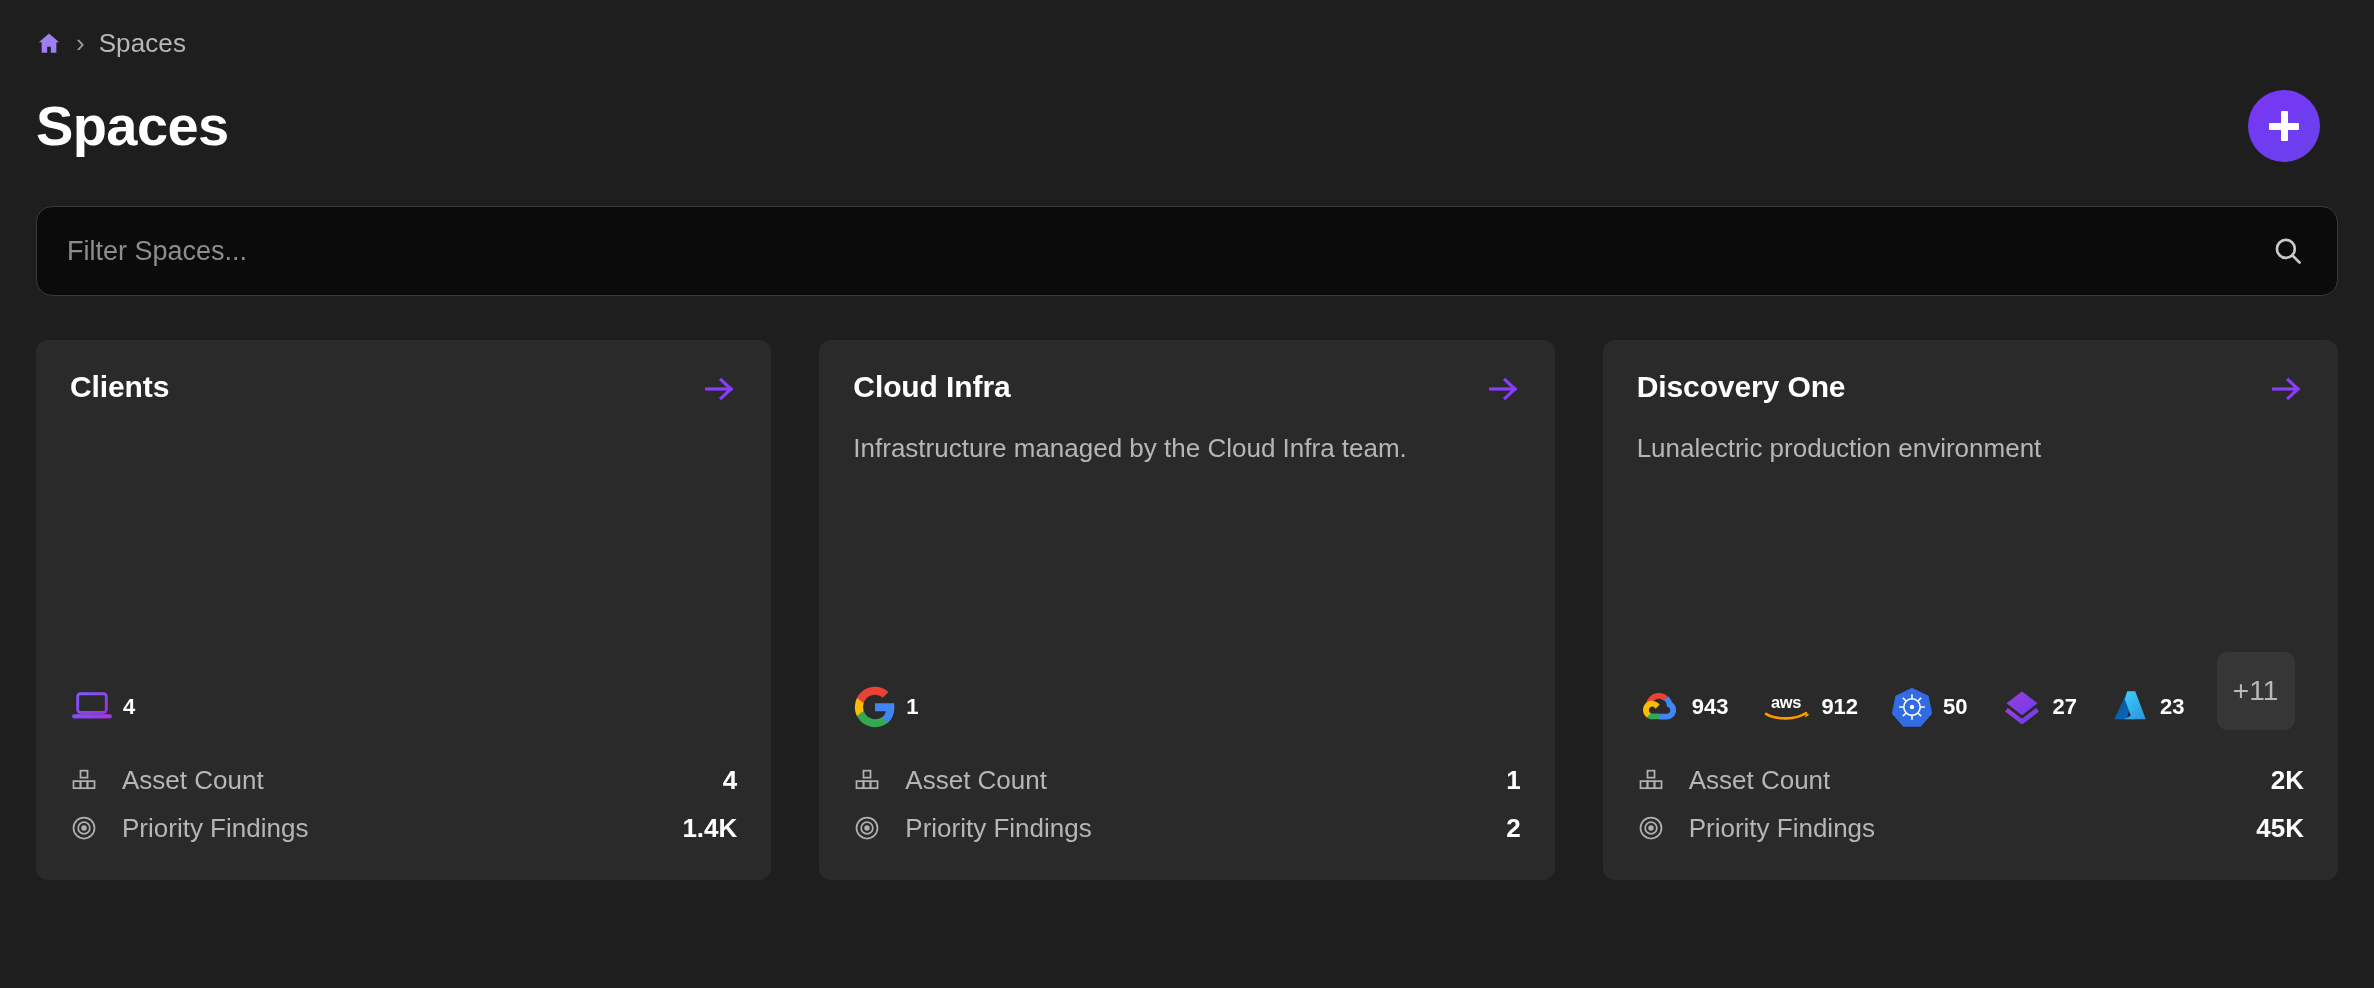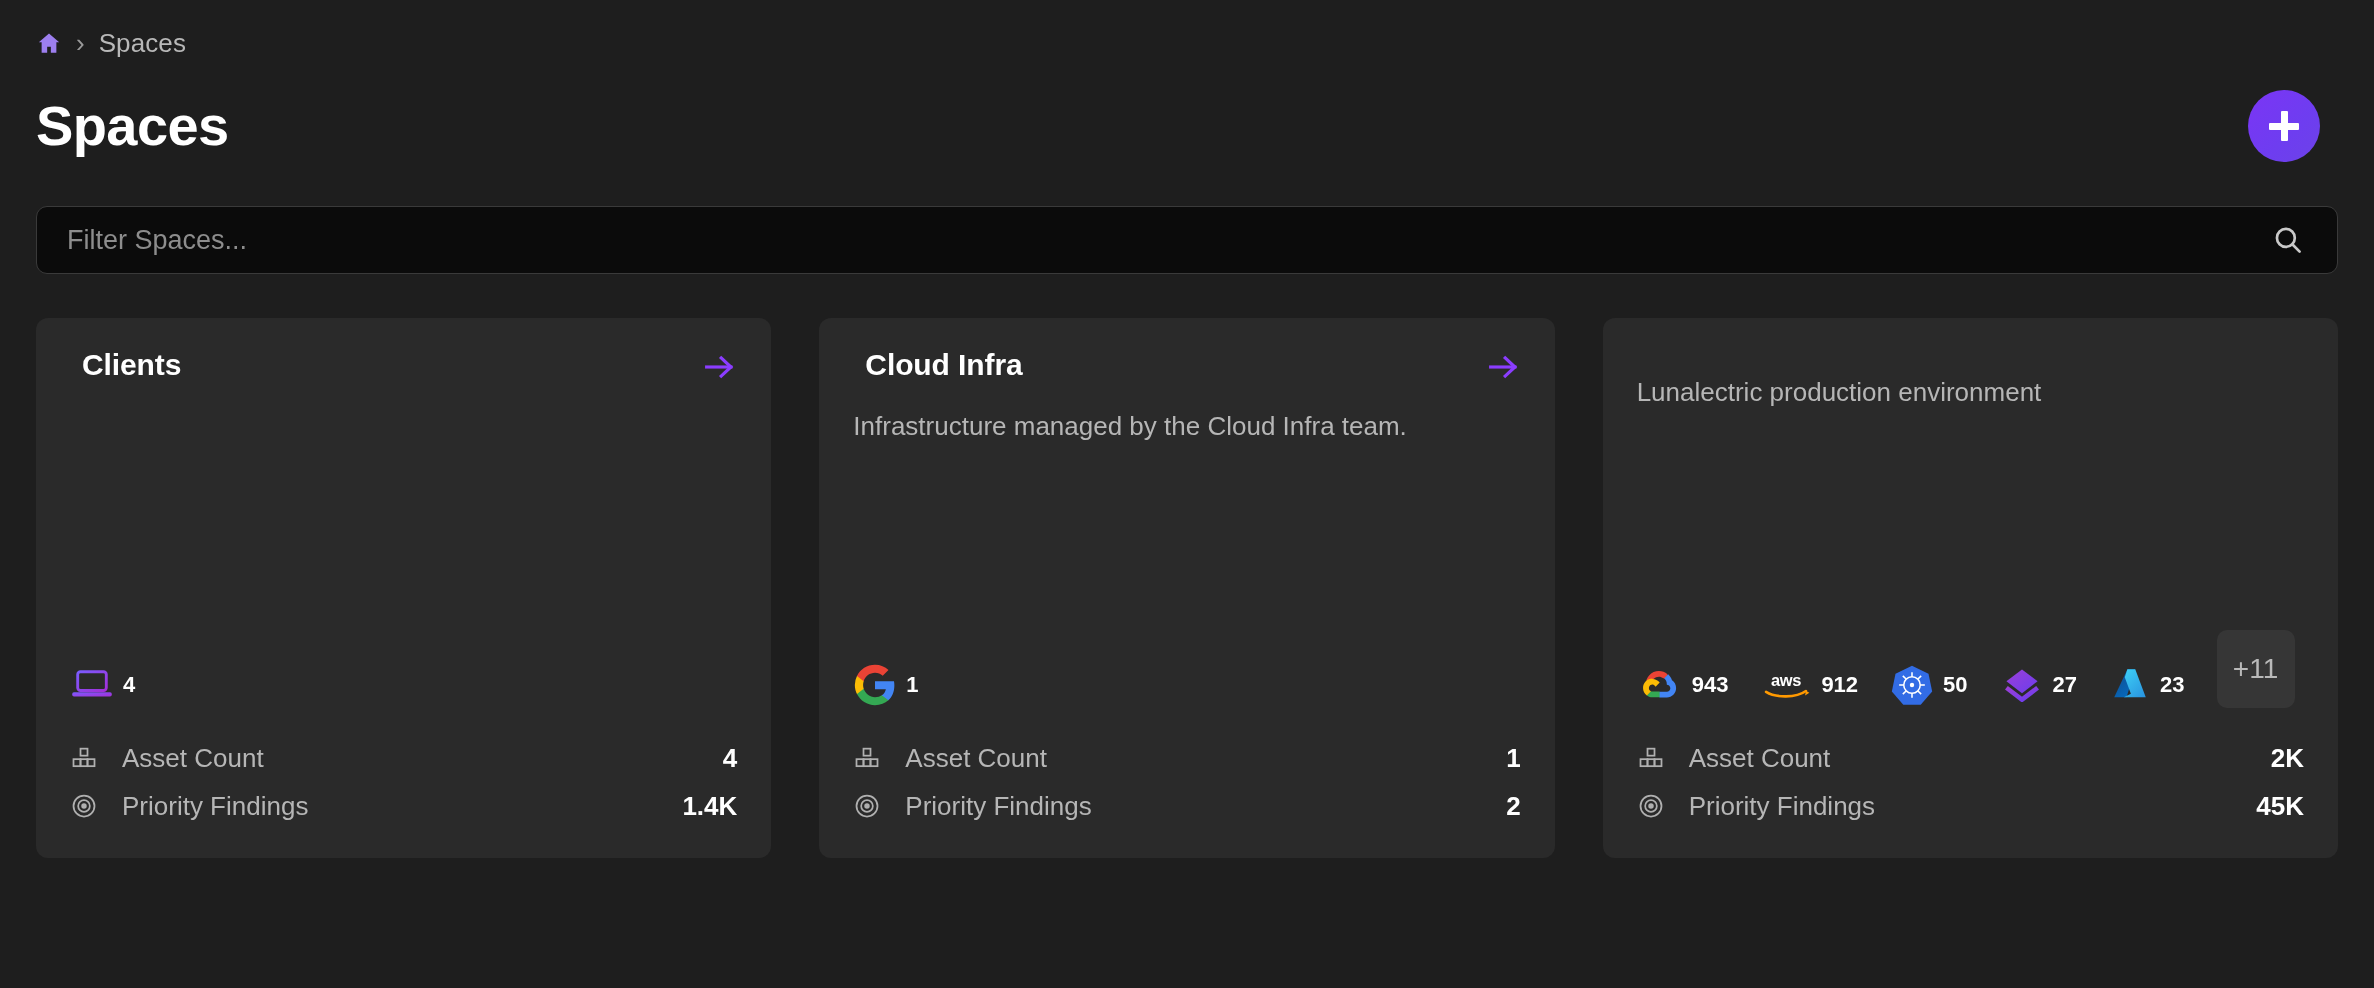--- a/index.html
+++ b/index.html
@@ -38,24 +38,24 @@
   }
   .add-btn::before, .add-btn::after {
     content: ""; position: absolute; background: #fff; border-radius: 1px;
   }
   .add-btn::before { width: 30px; height: 7px; }
   .add-btn::after  { width: 7px; height: 30px; }
 
   
   .search-wrap {
     margin-top: 44px;
-    height: 68px;
+    height: 90px;
     background: #0b0b0b;
     border: 1px solid #3a3a3a;
-    border-radius: 11px;
+    border-radius: 16px;
     display: flex; align-items: center;
     padding: 0 26px 0 30px;
   }
   .search-input {
     flex: 1; background: transparent; border: none; outline: none;
     color: #e4e4e4; font-size: 27px; font-family: inherit;
   }
   .search-input::placeholder { color: #8d8d8d; }
   .search-icon { width: 34px; height: 34px; flex: 0 0 auto; margin-right: 6px; }
 
@@ -70,21 +70,20 @@
     background: #2a2a2a;
     border-radius: 12px;
     padding: 30px 34px 0 34px;
     height: 540px;
     display: flex; flex-direction: column;
     cursor: pointer;
   }
   .card-head {
     display: flex; align-items: flex-start; justify-content: space-between;
     gap: 16px;
-    margin-left: 12px;
   }
   .card-title { color: #fff; font-size: 30px; font-weight: 700; letter-spacing: -0.1px; }
   .card-arrow { width: 34px; height: 30px; flex: 0 0 auto; margin-top: 4px; }
   .card-desc {
     color: #b6b6b6; font-size: 26px; line-height: 1.42;
     margin-top: 26px; max-width: 96%;
   }
 
   .platforms {
     display: flex; align-items: flex-end; gap: 32px;
@@ -247,20 +246,29 @@
                 <circle cx="12" cy="12" r="1.6" fill="#b0b0b0"></circle>
             </svg>
           </span>
           <span class="stat-label">Priority Findings</span>
           <span class="stat-value">2</span>
         </div>
       </div>
     </div>
 
     <div class="card">
+      <div class="card-head">
+        <div class="card-title">Discovery One</div>
+        <span class="card-arrow">
+          <svg viewBox="0 0 28 24" width="34" height="30" fill="none" stroke="#8b3dff" stroke-width="2.6" stroke-linecap="square">
+            <line x1="3" y1="12" x2="23" y2="12"></line>
+            <polyline points="15,4.5 23,12 15,19.5"></polyline>
+          </svg>
+        </span>
+      </div>
       <div class="card-desc">Lunalectric production environment</div>
 
       <div class="platforms">
 
         <div class="platform">
           <span class="glyph">
             <svg viewBox="0 0 48 40" width="46" height="40">
               <path fill="#EA4335" d="M28.6 13.2 31.6 10.2 31.8 8.9C26.3 3.9 17.5 4.5 12.6 10.1c-1.4 1.6-2.4 3.5-2.9 5.4l1.1-.2 6-1 .5-.5c2.7-2.9 7.1-3.3 10.2-.8z"></path>
               <path fill="#4285F4" d="M36.6 15.4c-.7-2.6-2.1-4.9-4.1-6.7l-4.2 4.2c1.8 1.5 2.8 3.7 2.8 6v.8c2.1 0 3.7 1.7 3.7 3.7s-1.7 3.6-3.7 3.6h-7.5l-.7.8v4.5l.7.7h7.5c5.4 0 9.7-4.4 9.7-9.8 0-3.3-1.6-6.3-4.2-8.1z"></path>
               <path fill="#34A853" d="M16.1 32.9h7.5v-6h-7.5c-.5 0-1-.1-1.5-.3l-1 .3-3 3-.3 1c1.7 1.3 3.7 2 5.8 2z"></path>

